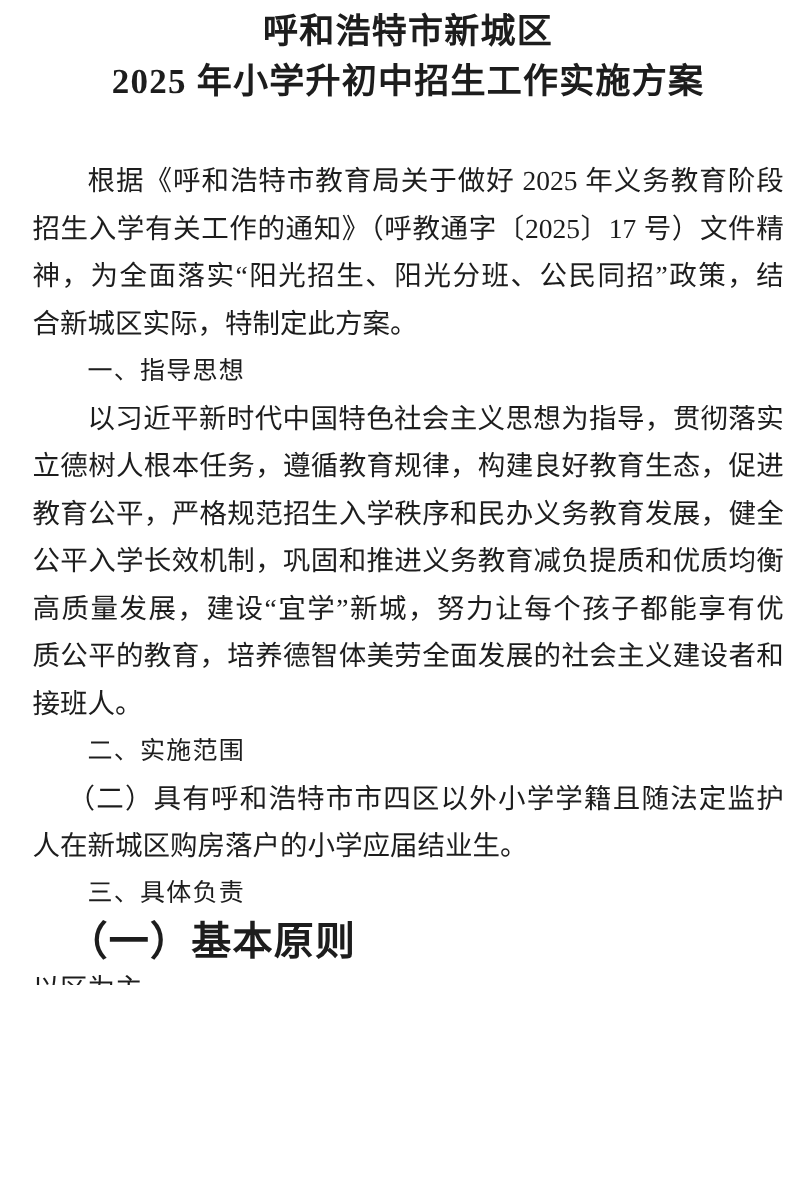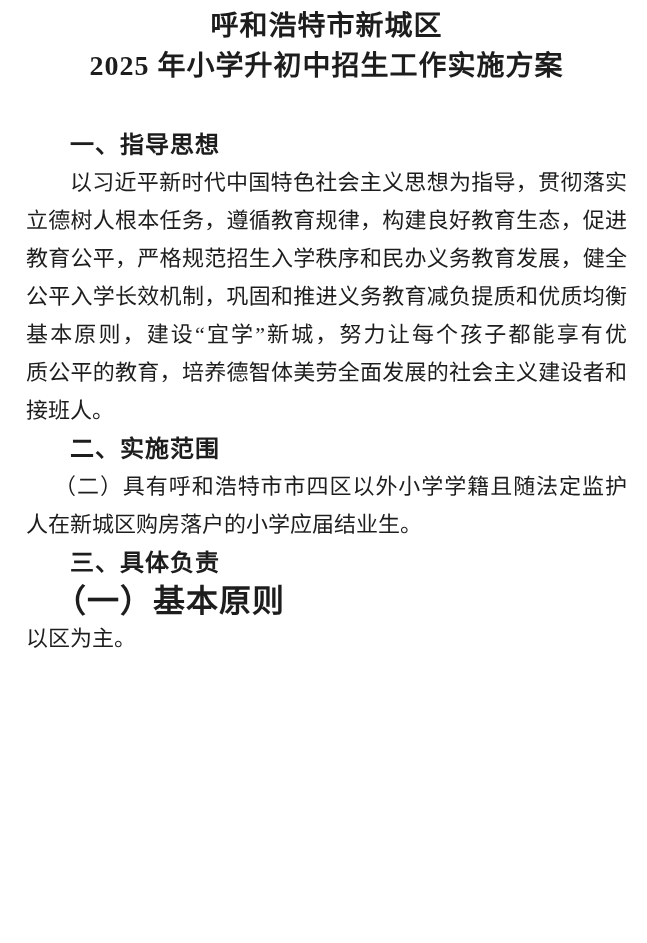--- a/index.html
+++ b/index.html
@@ -44,49 +44,55 @@
     text-align-last: justify;
     text-justify: inter-character;
   }
   
   .line.indent       { text-indent: 44px; }
   .line.indent-paren { text-indent: 28px; }
   .line.indent-num   { text-indent: 24px; }
   
   .block.h1 .line {
     font-family: "Liberation Sans", "DejaVu Sans", sans-serif;
-    font-weight: 700;
-    font-size: 24px;
+    font-weight: 400;
+    font-size: 20px;
     letter-spacing: 1px;
   }
   .block.h2 .line {
     font-family: "Liberation Serif", "DejaVu Serif", serif;
     font-weight: 700;
     font-size: 32px;
     letter-spacing: 1px;
   }
 </style>
 </head>
 <body>
 
 <div class="page">
   <header class="doc-title" id="docTitle">
       <div class="title-line">呼和浩特市新城区</div>
       <div class="title-line">2025 年小学升初中招生工作实施方案</div>
     </header>
   <main class="doc-body" id="docBody">
+      <div class="block p">
+        <div class="line indent just">根据《呼和浩特市教育局关于做好 2025 年义务教育阶段</div>
+        <div class="line just">招生入学有关工作的通知》（呼教通字〔2025〕17 号）文件精</div>
+        <div class="line just">神，为全面落实“阳光招生、阳光分班、公民同招”政策，结</div>
+        <div class="line">合新城区实际，特制定此方案。</div>
+      </div>
       <div class="block h1">
         <div class="line indent">一、指导思想</div>
       </div>
       <div class="block p">
         <div class="line indent just">以习近平新时代中国特色社会主义思想为指导，贯彻落实</div>
         <div class="line just">立德树人根本任务，遵循教育规律，构建良好教育生态，促进</div>
         <div class="line just">教育公平，严格规范招生入学秩序和民办义务教育发展，健全</div>
         <div class="line just">公平入学长效机制，巩固和推进义务教育减负提质和优质均衡</div>
-        <div class="line just">基本原则，建设“宜学”新城，努力让每个孩子都能享有优</div>
+        <div class="line just">高质量发展，建设“宜学”新城，努力让每个孩子都能享有优</div>
         <div class="line just">质公平的教育，培养德智体美劳全面发展的社会主义建设者和</div>
         <div class="line">接班人。</div>
       </div>
       <div class="block h1">
         <div class="line indent">二、实施范围</div>
       </div>
       <div class="block p">
         <div class="line indent-paren just">（二）具有呼和浩特市市四区以外小学学籍且随法定监护</div>
         <div class="line">人在新城区购房落户的小学应届结业生。</div>
       </div>

